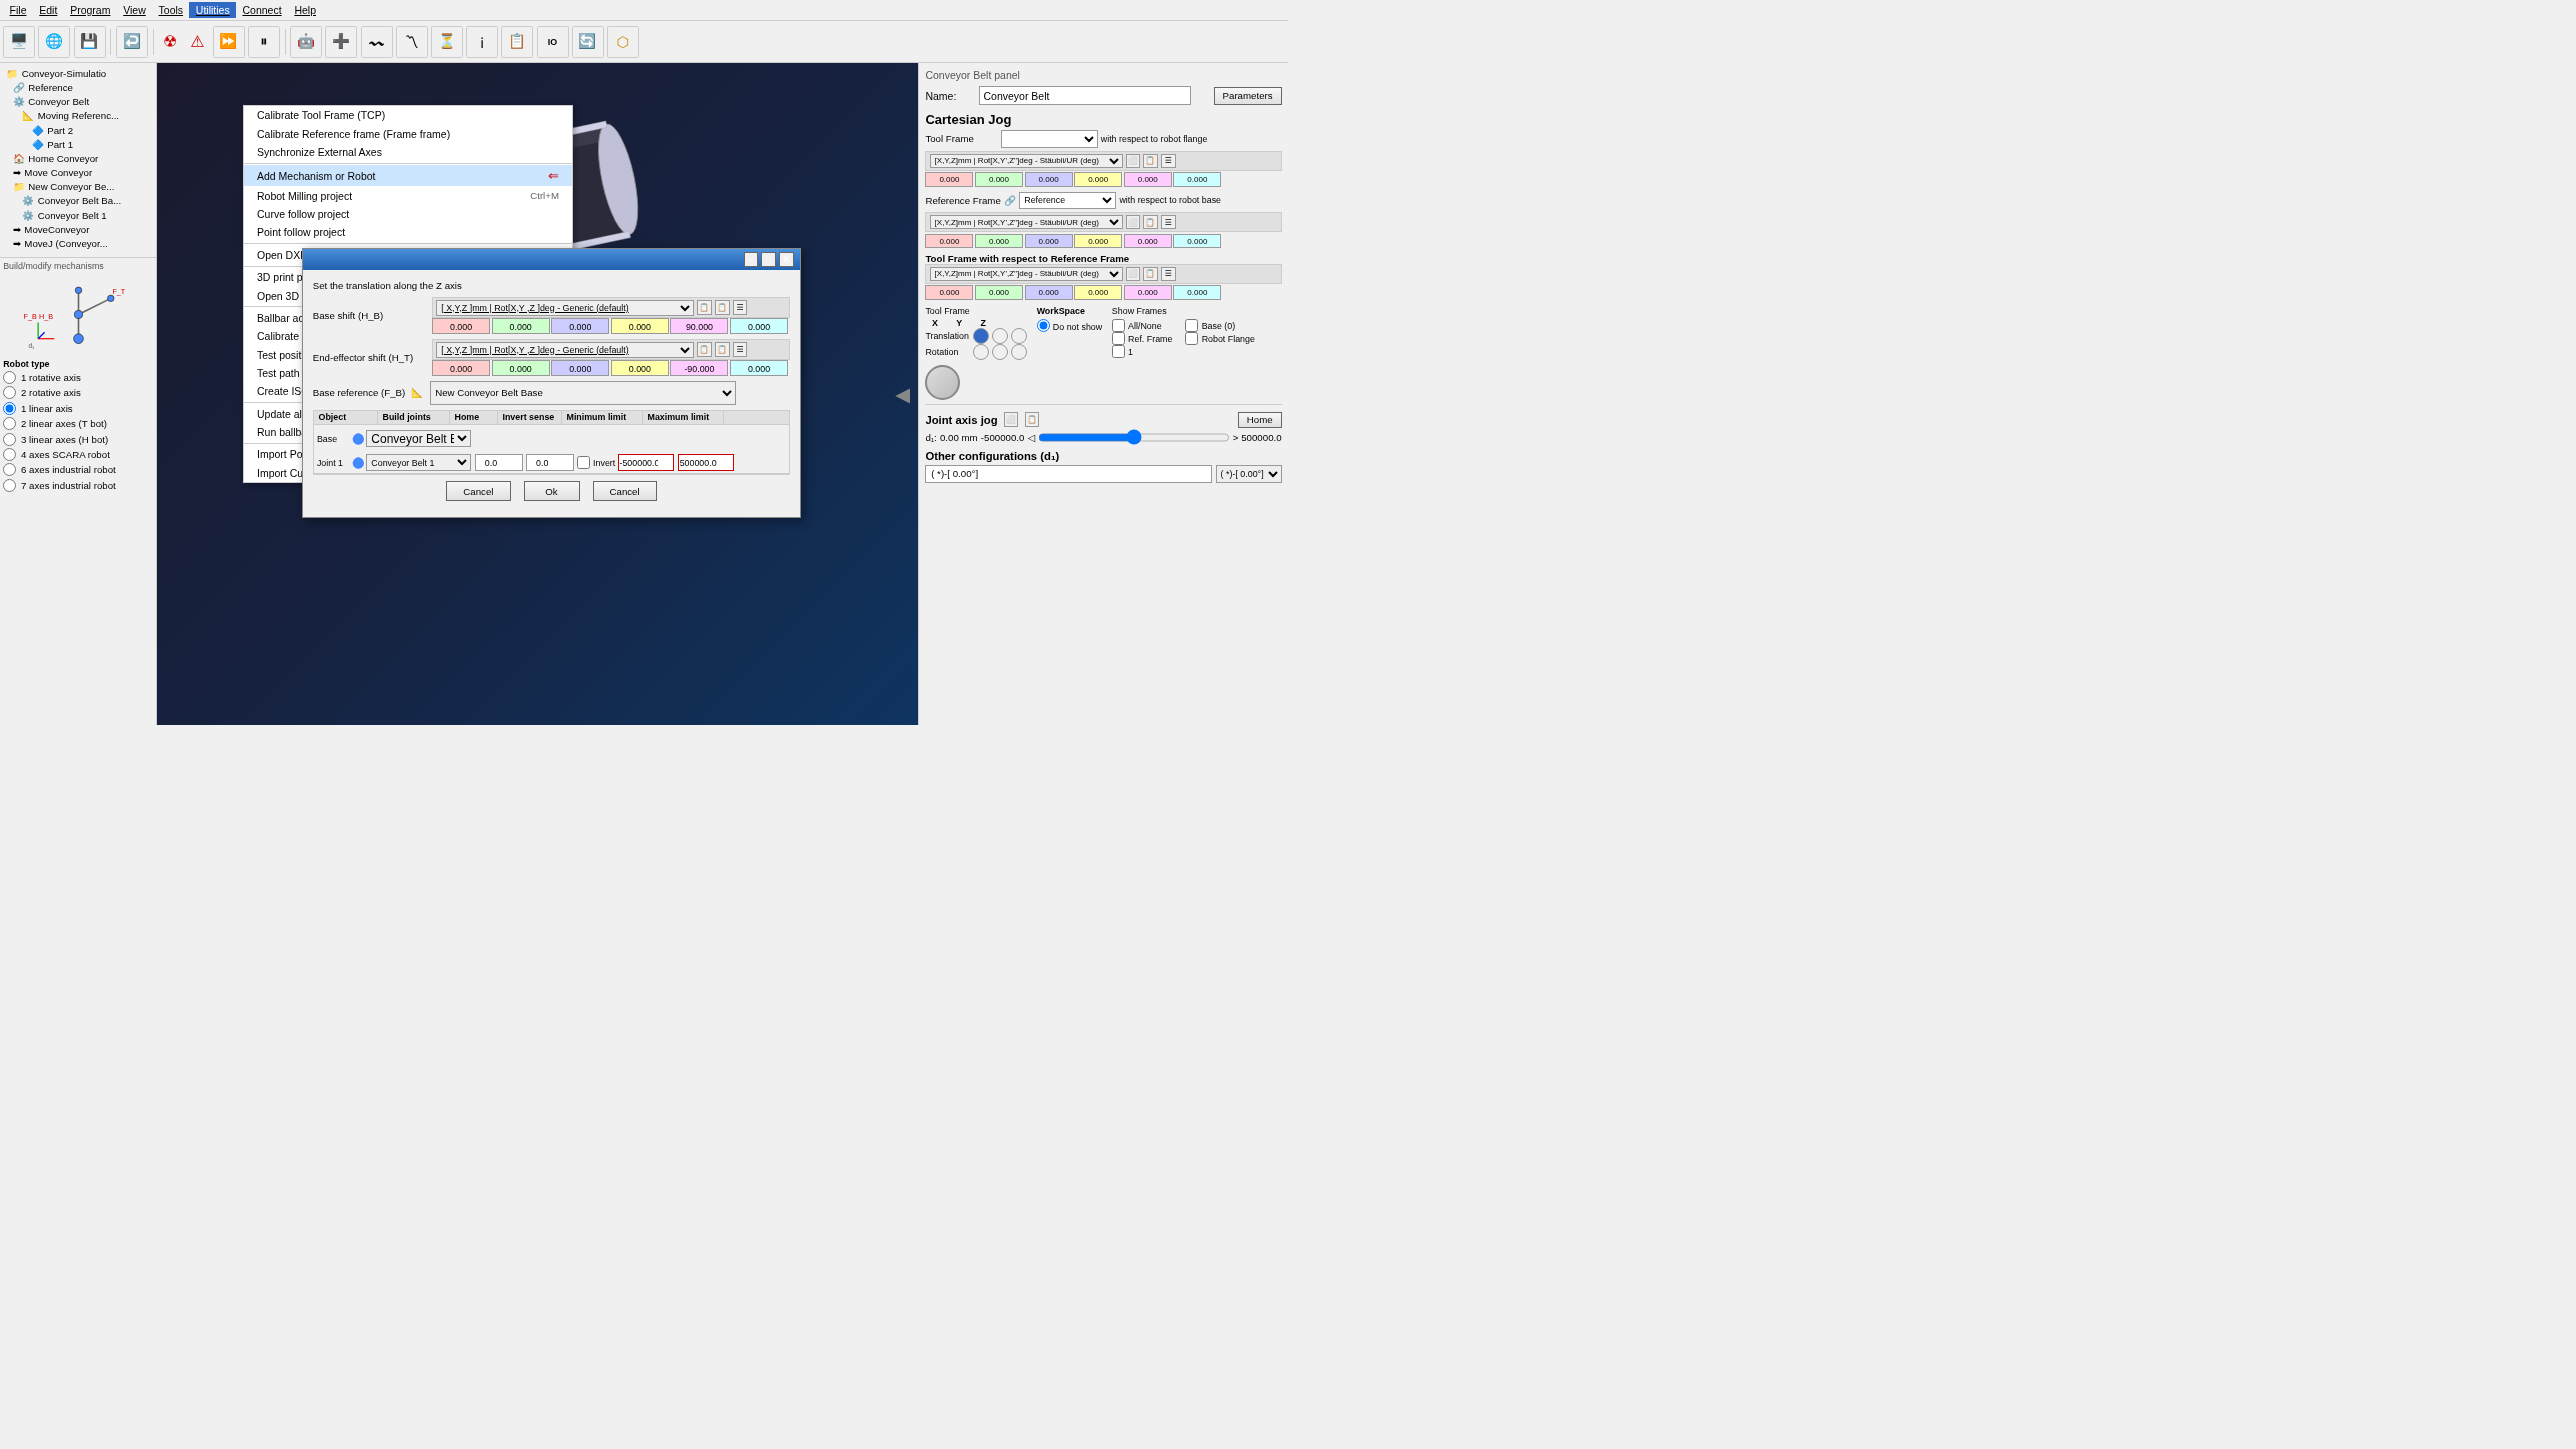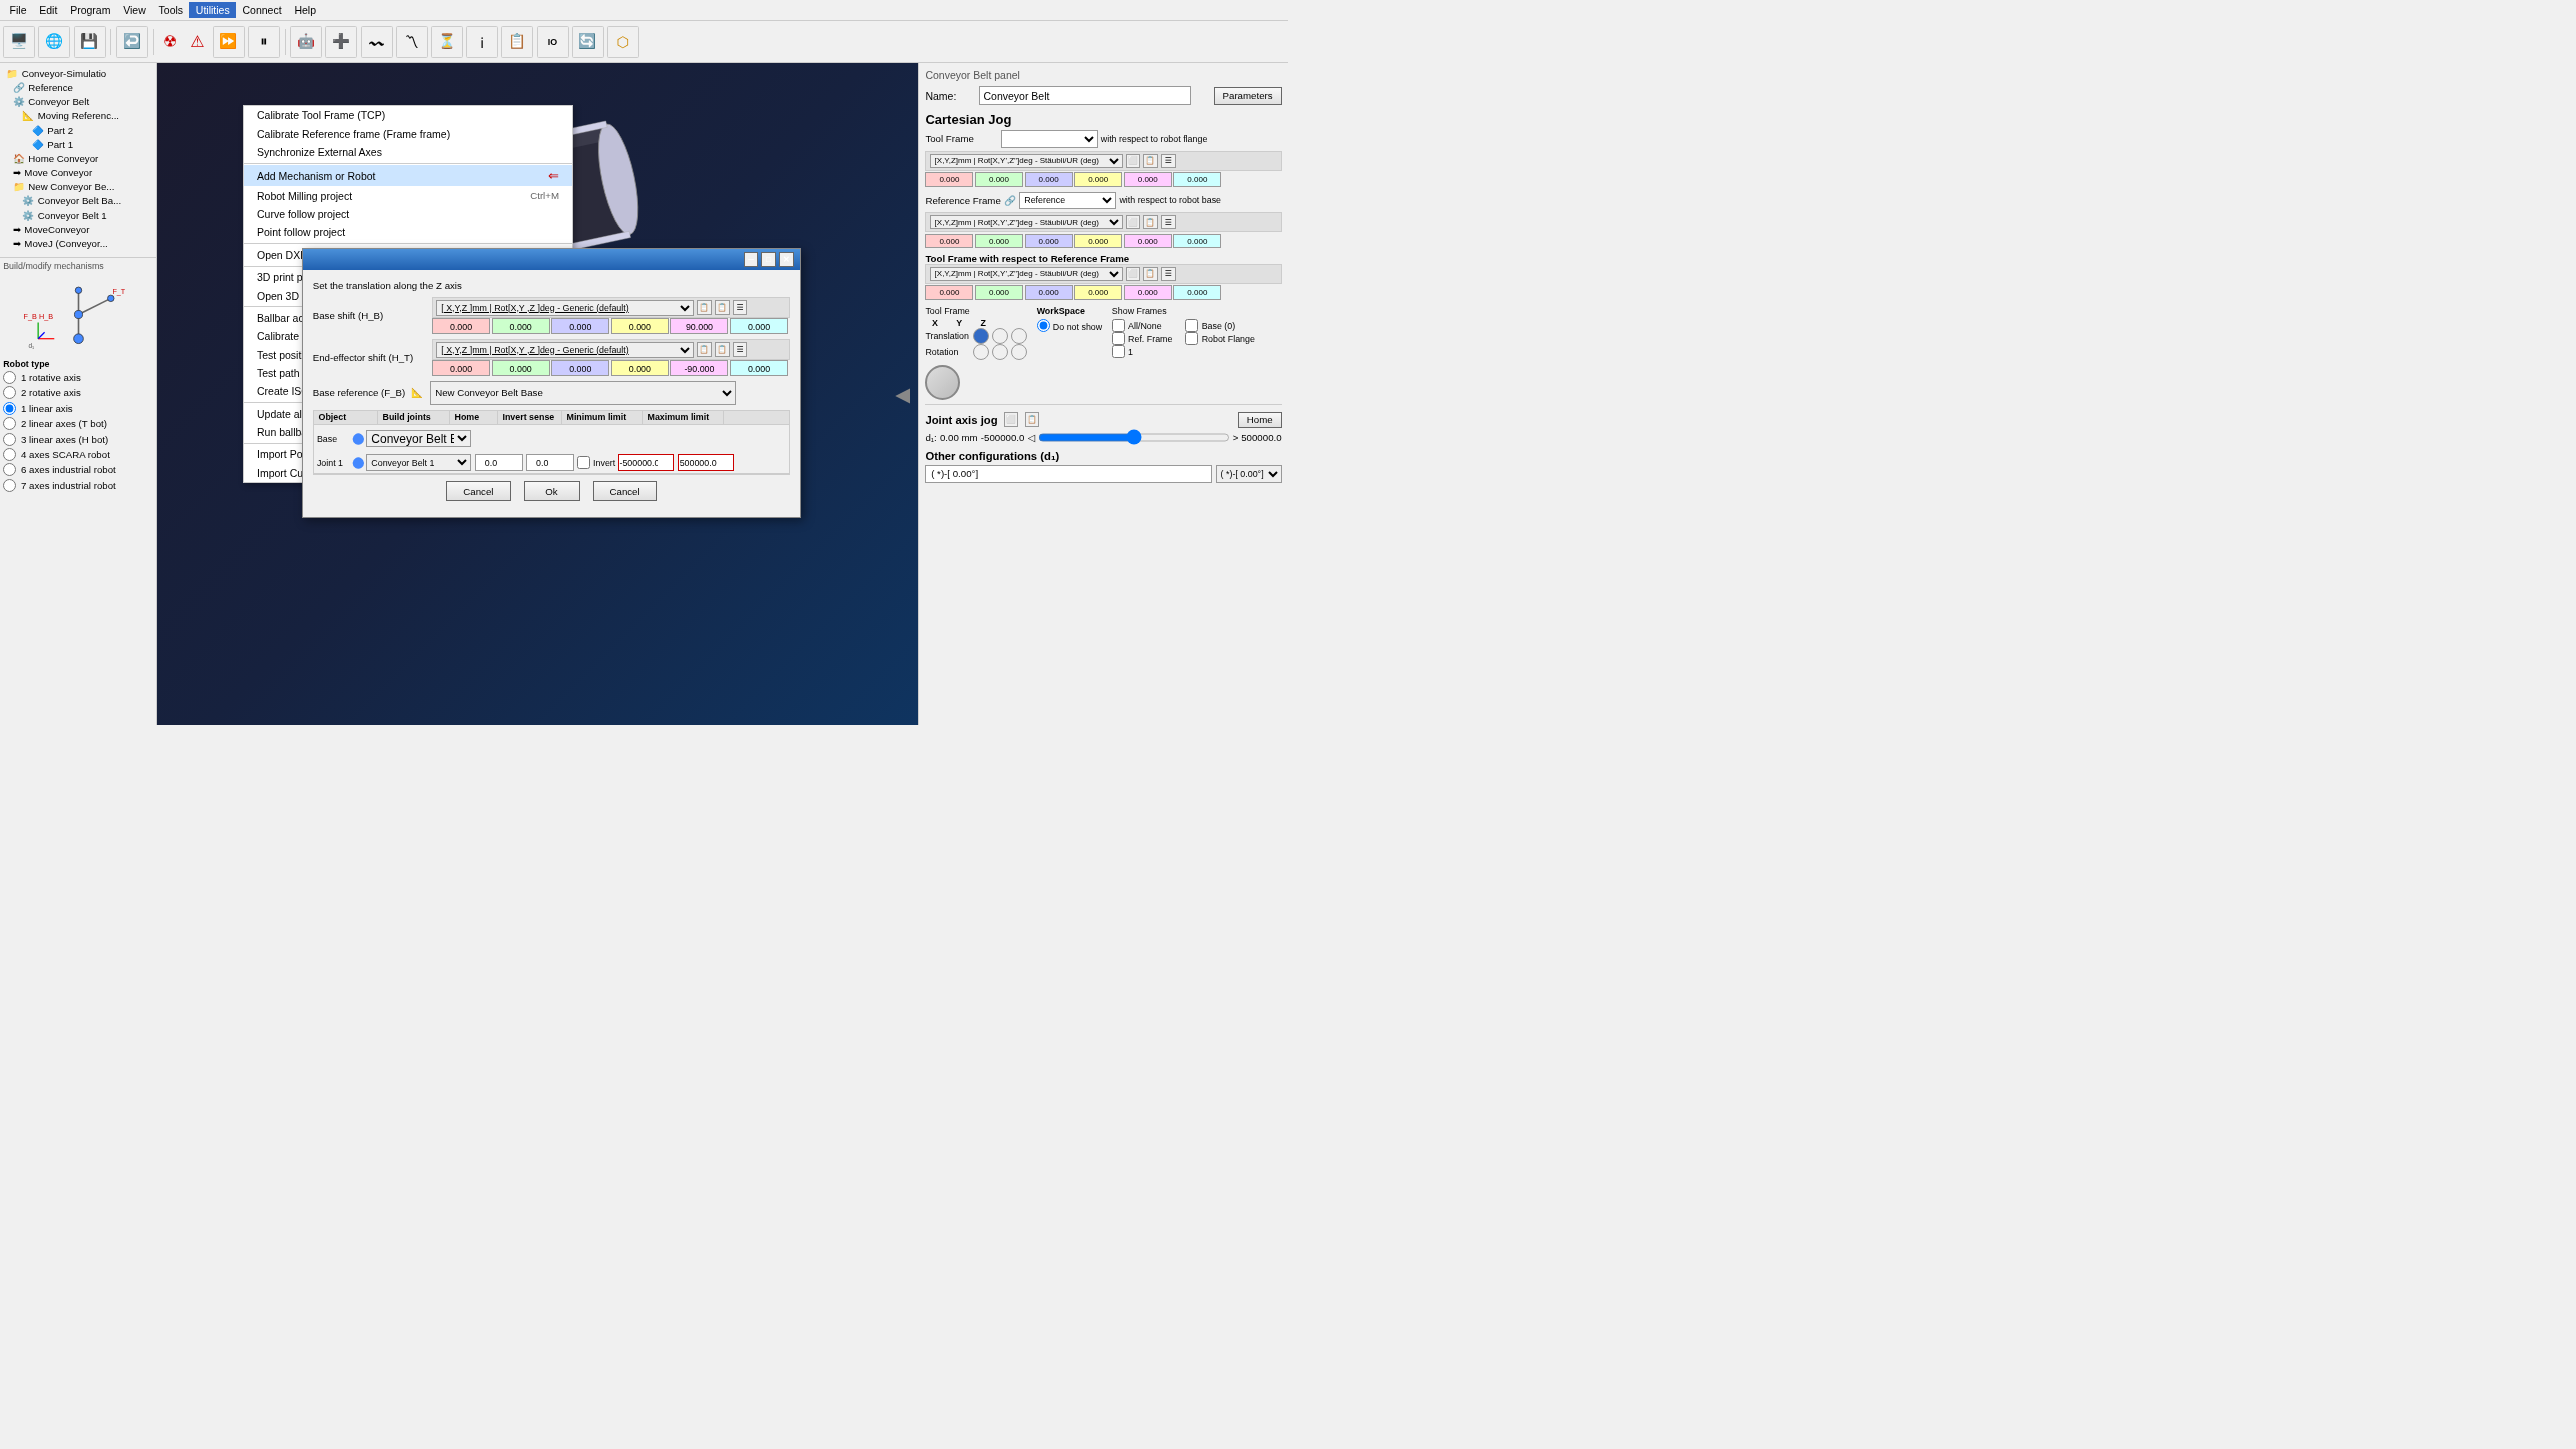--- a/index.html
+++ b/index.html
@@ -1,19 +1,19 @@
 <!DOCTYPE html>
 <html style="font-size:13px"><head>
   <meta charset="utf-8">
   <style>
     * { margin: 0; padding: 0; box-sizing: border-box; }
     body { font-family: 'Segoe UI', Tahoma, sans-serif; font-size: 10.5px; background: #f0f0f0; width: 1288px; height: 725px; overflow: hidden; }
 
     
-    .menu-bar { display: flex; align-items: center; background: #f0f0f0; border-bottom: 0.8px solid #ccc; padding: 1.6px 3.2px; height: 21px; }
+    .menu-bar { display: flex; align-items: center; background: #f0f0f0; border-bottom: 0.8px solid #ccc; padding: 1.6px 3.2px; height: 21px; text-decoration: underline; }
     .menu-item { padding: 1.6px 6.4px; cursor: pointer; font-size: 10.5px; }
     .menu-item.active { background: #316ac5; color: white; }
 
     
     .toolbar { display: flex; align-items: center; background: #f0f0f0; border-bottom: 0.8px solid #ccc; padding: 1.6px 3.2px; height: 42px; gap: 3.2px; }
     .toolbar-btn { width: 32px; height: 32px; border: 0.8px solid #ccc; background: #f0f0f0; cursor: pointer; display: flex; align-items: center; justify-content: center; font-size: 14.5px; border-radius: 1.6px; }
     .toolbar-sep { width: 0.8px; height: 26px; background: #ccc; margin: 0 1.6px; }
 
     
     .main-layout { display: flex; height: calc(725px - 63px); }

